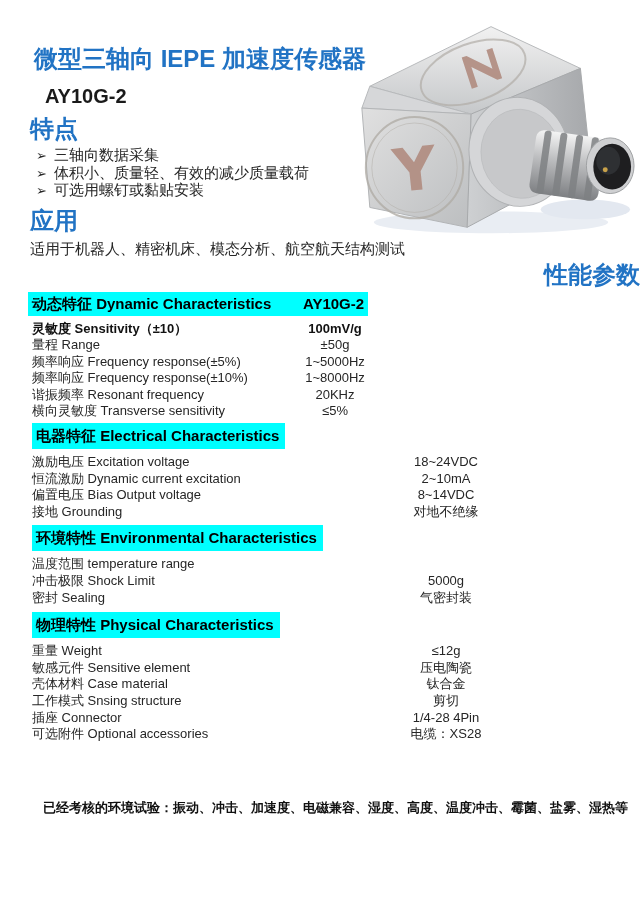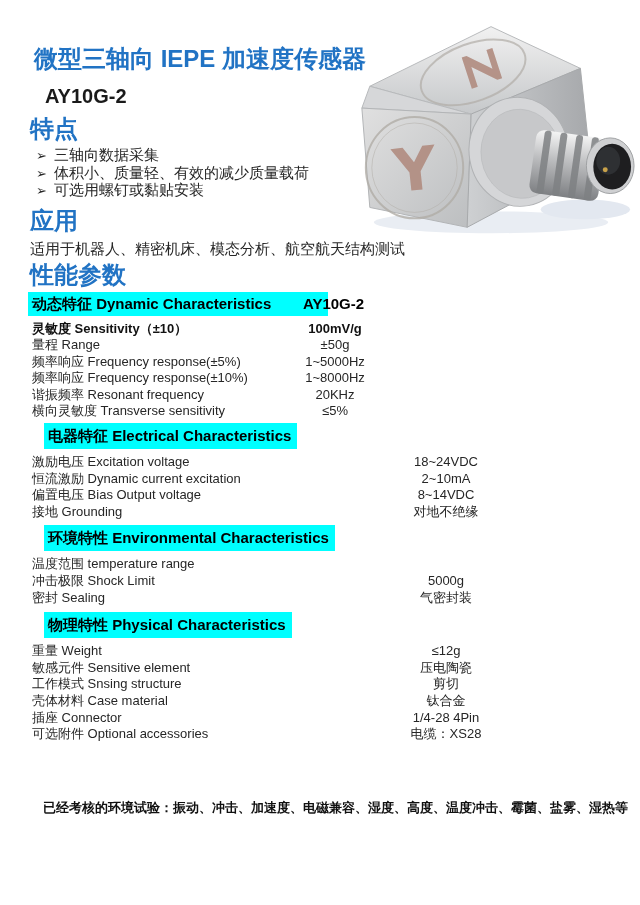--- a/index.html
+++ b/index.html
@@ -22,21 +22,21 @@
   }
   .model {
     margin:10px 0 0 17px;
     font-size:20px; line-height:24px; font-weight:bold; color:#1a1a1a;
   }
   h2.sec {
     margin:6px 0 0 2px;
     font-size:24px; line-height:30px; font-weight:bold;
     color:#2173c4;
   }
-  h2.perf { margin-top:2px; }
+  h2.perf { margin-top:2px;text-align:right; }
 
   
   ul.features { list-style:none; margin:3px 0 0 8px; }
   ul.features li {
     font-size:15px; line-height:17.5px; color:#262626;
     font-family:"Liberation Serif","DejaVu Serif",serif;
   }
   .blt { font-size:13px; margin-right:7px; color:#262626;
          font-family:"DejaVu Sans",sans-serif; }
 
@@ -48,27 +48,27 @@
 
   
   .cyan-bar {
     display:inline-block;
     background:#00ffff;
     font-size:15px; line-height:18px; font-weight:bold; color:#000;
     padding:4px 6px 4px 4px;
   }
   .bar1 {
     display:block; position:relative;
-    width:300px; margin-top:2px; padding:3px 0 3px 4px;
+    width:340px; margin-top:2px; padding:3px 0 3px 4px;
   }
   .model-col {
     position:absolute; top:3px; left:198px; width:215px;
     text-align:center;
   }
-  .bar2, .bar3, .bar4 { margin-left:16px; }
+  .bar2, .bar3, .bar4 { margin-left:4px; }
   .gap3 { margin-top:3px; }
   .gap5 { margin-top:5px; }
   .gap6 { margin-top:6px; }
 
   
   .rows { margin-top:5px; }
   .spec-row {
     position:relative; height:16.6px; line-height:16.6px;
     font-size:13px; color:#262626; white-space:nowrap;
   }
@@ -200,22 +200,22 @@
     <div class="rows">
       <div class="spec-row"><span class="lbl">温度范围 temperature range</span></div>
       <div class="spec-row"><span class="lbl">冲击极限 Shock Limit</span><span class="val val-std">5000g</span></div>
       <div class="spec-row"><span class="lbl">密封 Sealing</span><span class="val val-std">气密封装</span></div>
     </div>
 
     <div class="gap6"><span class="cyan-bar bar4">物理特性 Physical Characteristics</span></div>
     <div class="rows">
       <div class="spec-row"><span class="lbl">重量 Weight</span><span class="val val-std">≤12g</span></div>
       <div class="spec-row"><span class="lbl">敏感元件 Sensitive element</span><span class="val val-std">压电陶瓷</span></div>
+      <div class="spec-row"><span class="lbl">壳体材料 Case material</span><span class="val val-std">钛合金</span></div>
       <div class="spec-row"><span class="lbl">工作模式 Snsing structure</span><span class="val val-std">剪切</span></div>
-      <div class="spec-row"><span class="lbl">壳体材料 Case material</span><span class="val val-std">钛合金</span></div>
       <div class="spec-row"><span class="lbl">插座 Connector</span><span class="val val-std">1/4-28 4Pin</span></div>
       <div class="spec-row"><span class="lbl">可选附件 Optional accessories</span><span class="val val-std">电缆：XS28</span></div>
     </div>
 
   </div>
 
   <p class="footnote">已经考核的环境试验：振动、冲击、加速度、电磁兼容、湿度、高度、温度冲击、霉菌、盐雾、湿热等</p>
 </div>
 
 </body></html>

